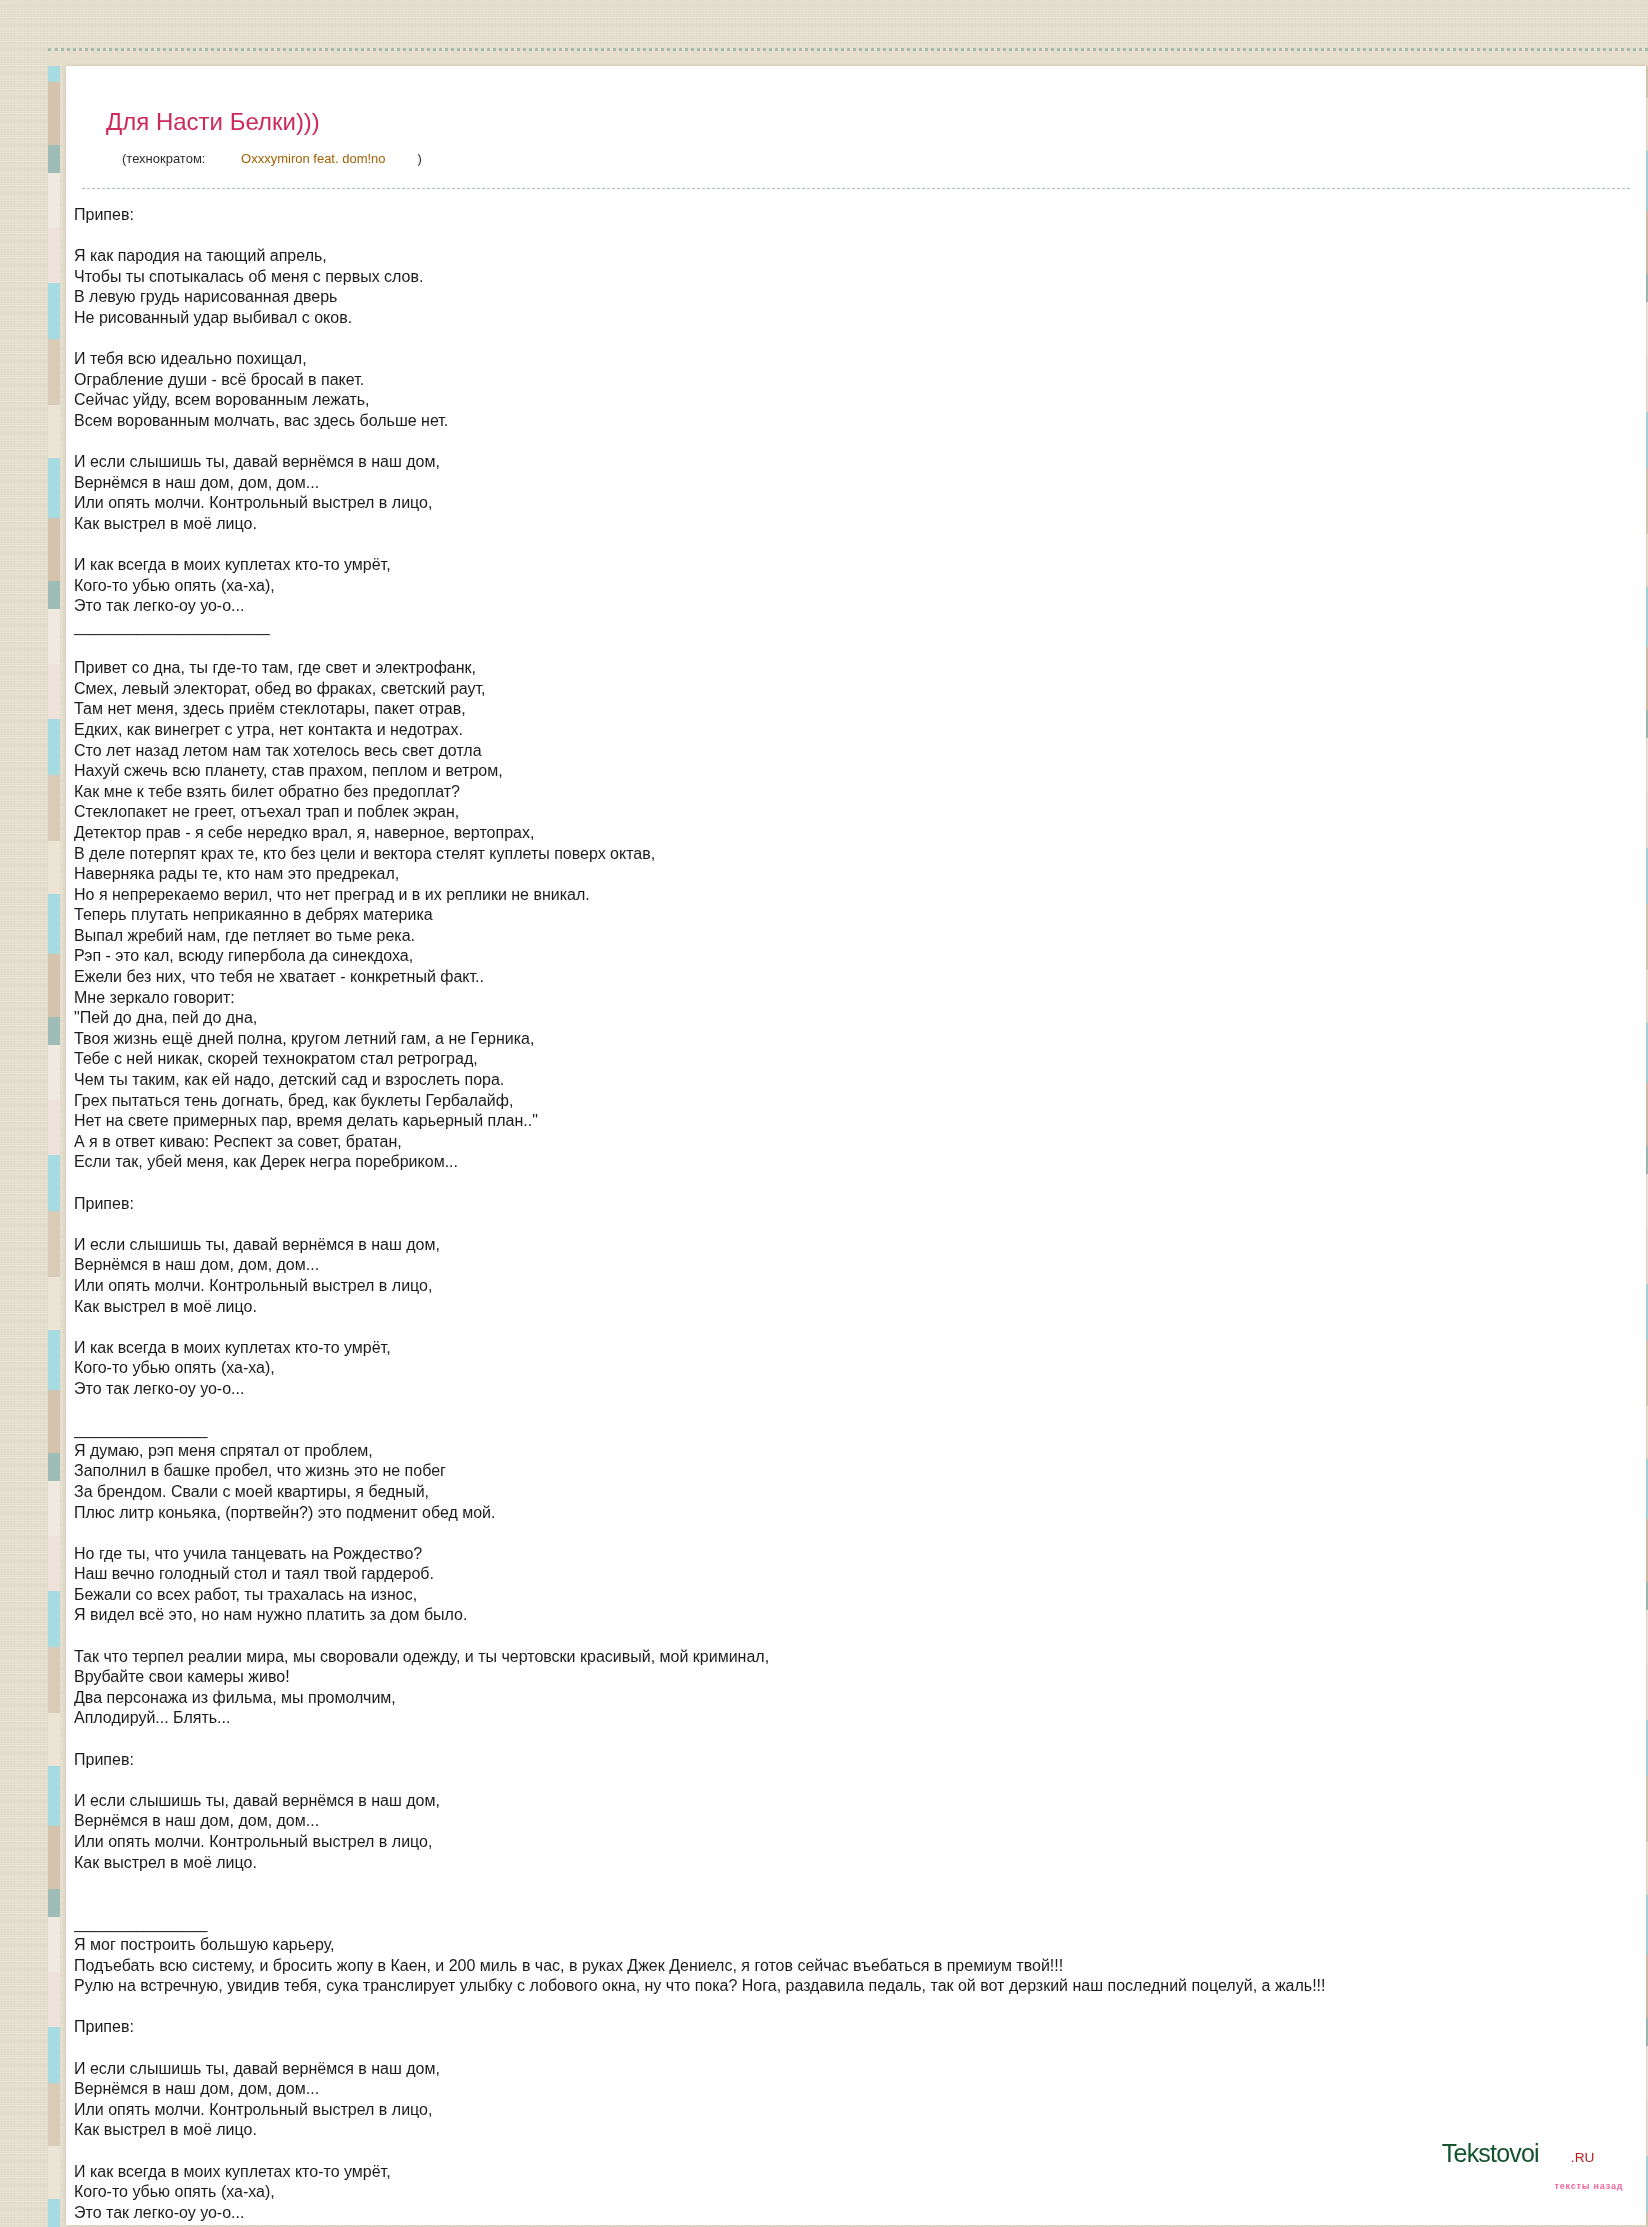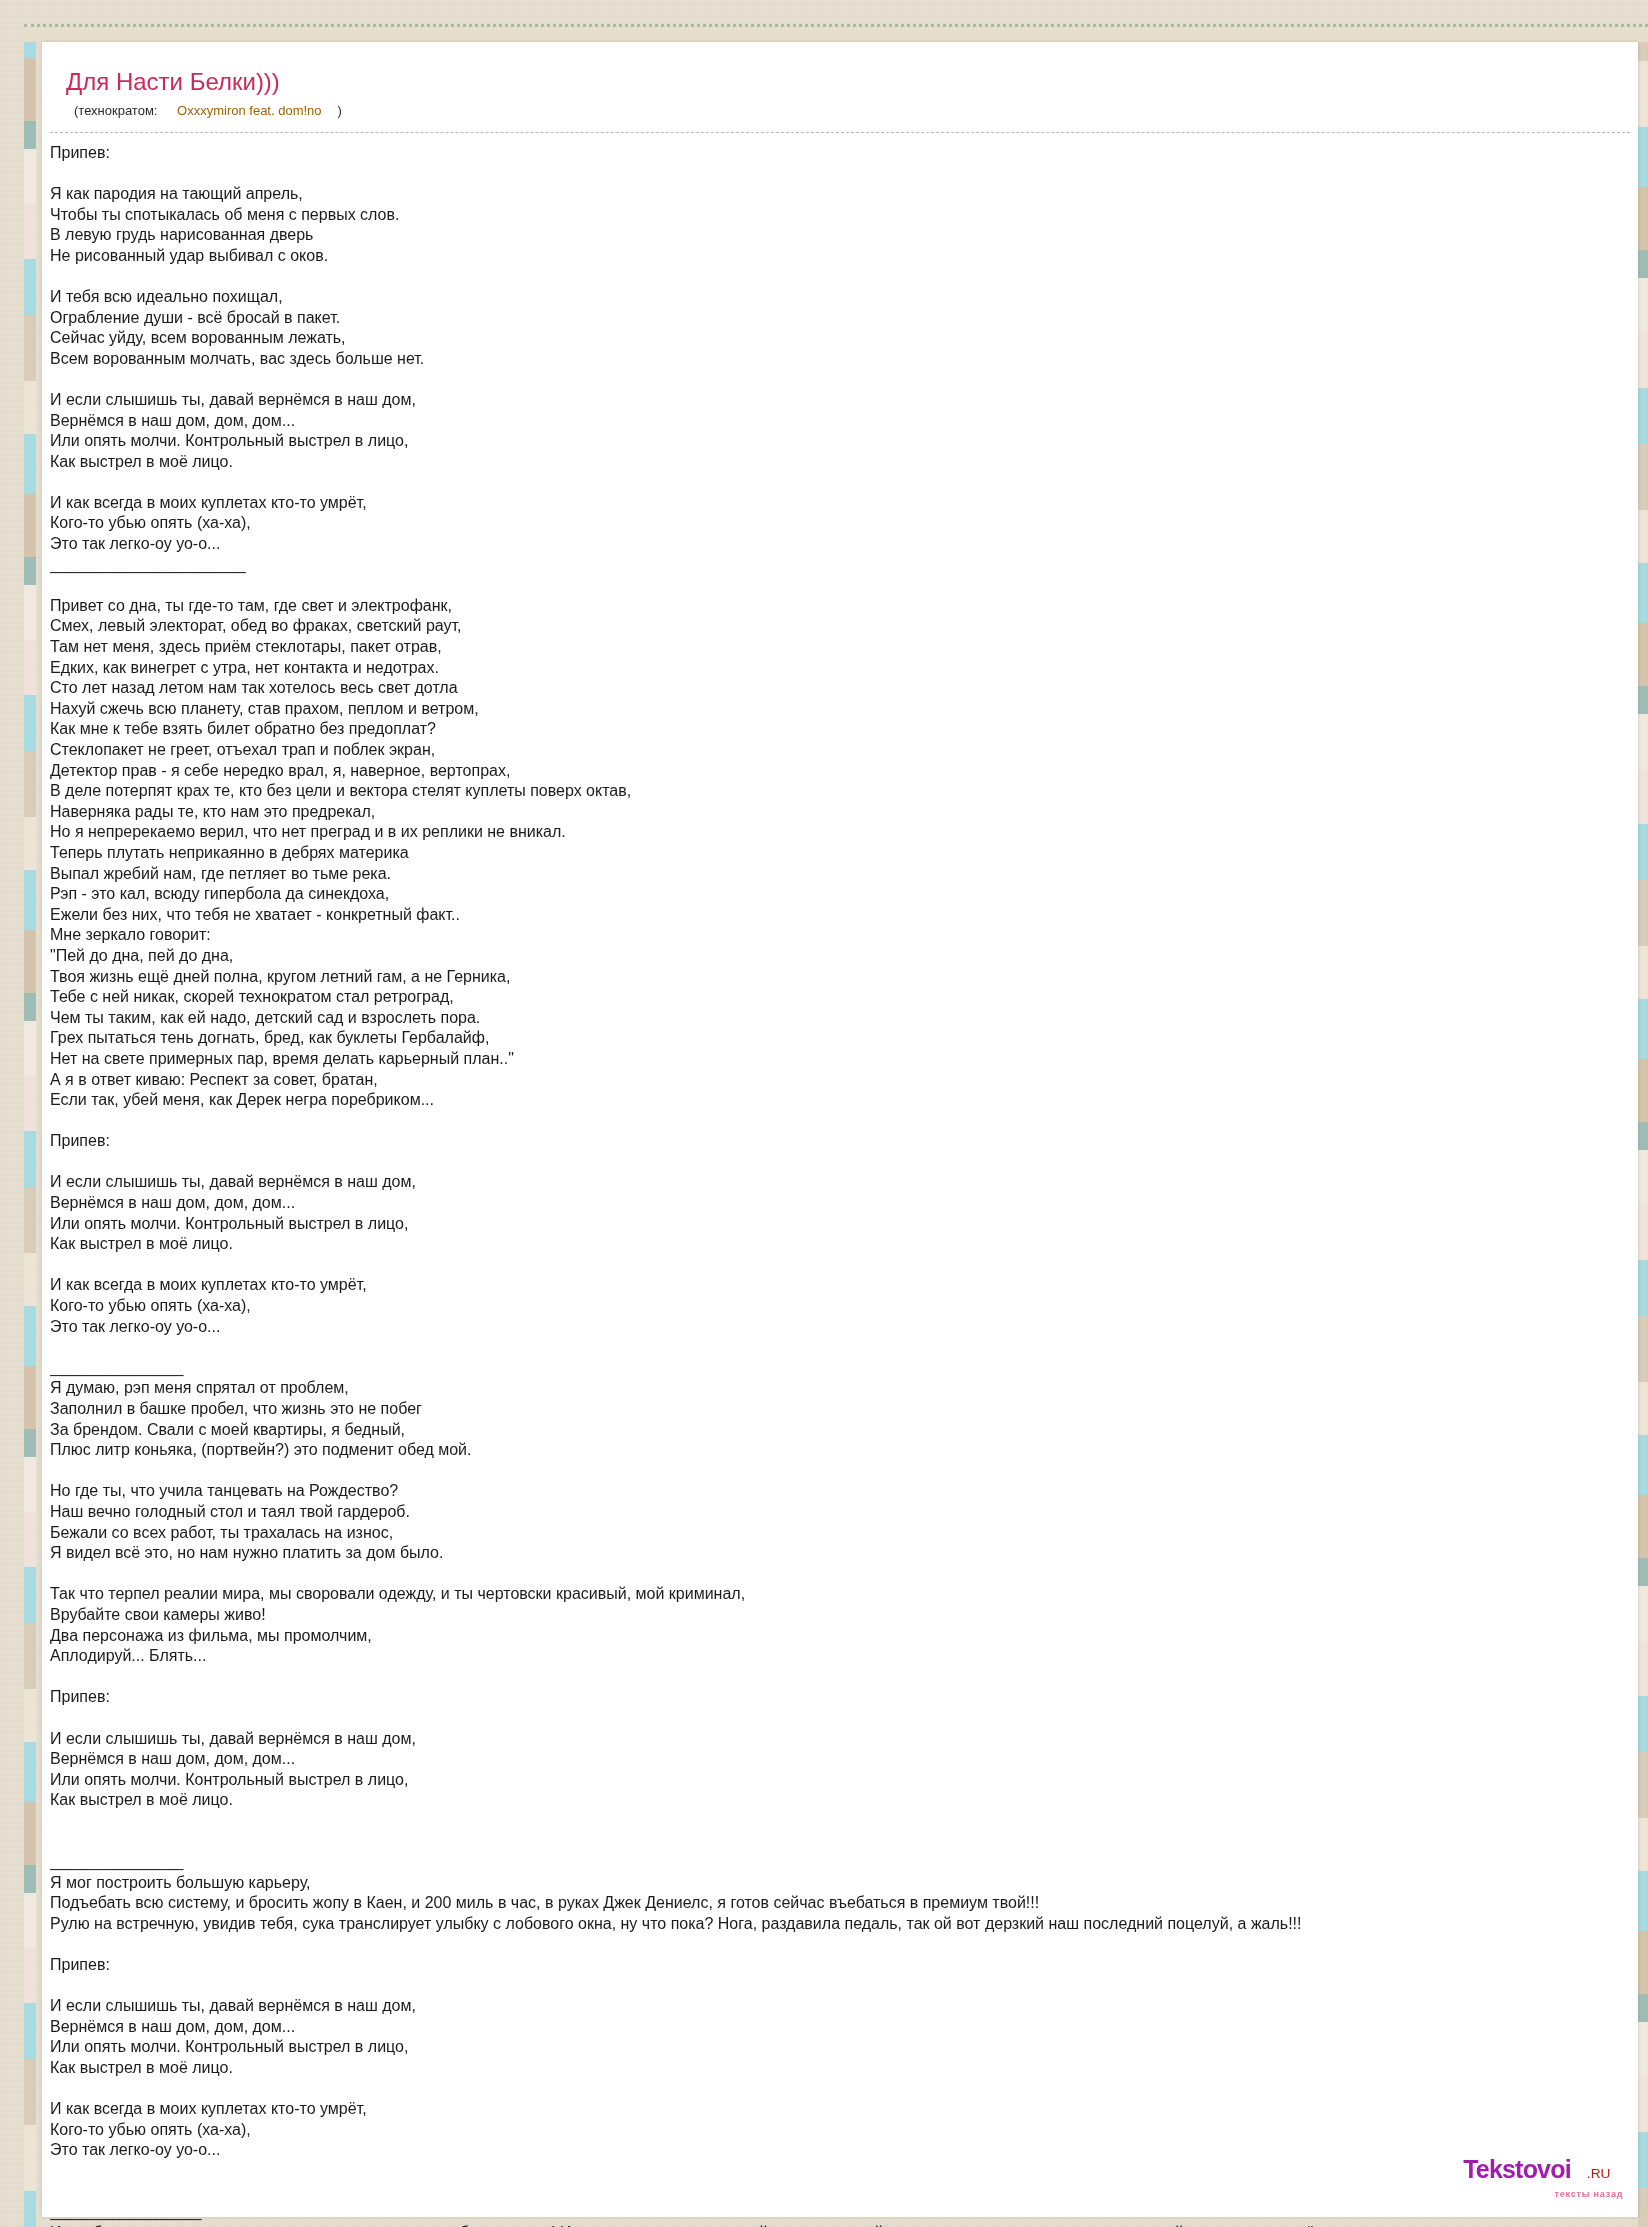--- a/index.html
+++ b/index.html
@@ -1,15 +1,15 @@
 <!DOCTYPE html>
 <html style="font-size:13px"><head>
 <meta charset="utf-8">
 <style>
-  * { margin:8px; padding:0; box-sizing:border-box; }
+  * { margin:16px; padding:0; box-sizing:border-box; }
   html,body { width:1649px; height:2227px; }
   body {
     position:relative;
     font-family:"Liberation Sans", sans-serif;
     background-color:#e8e1d1;
     background-image:
       repeating-linear-gradient(0deg, rgba(255,255,255,.05) 0 0.8px, rgba(0,0,0,.015) 0.8px 2.4px),
       repeating-linear-gradient(90deg, rgba(255,255,255,.04) 0 1.6px, rgba(0,0,0,.012) 1.6px 3.2px);
     overflow:hidden;
   }
@@ -59,21 +59,21 @@
     white-space:pre;
     overflow:hidden;
   }
 
   
   .logo {
     position:absolute; right:3.2px; bottom:1.6px;
     text-align:right; line-height:1; cursor:pointer;
   }
   .logo-main {
-    font-size:25px; font-weight:700; color:#a21caf; letter-spacing:-0.8px;
+    font-size:25px; font-weight:400; color:#14532d; letter-spacing:-0.8px;
   }
   .logo-domain {
     font-size:13.7px; font-weight:400; color:#b91c1c; letter-spacing:0;
   }
   .logo-tagline {
     font-size:9px; font-weight:700; color:#f0679c; letter-spacing:0.8px;
     margin-top:1.6px; margin-right:3.2px;
   }
 </style>
 </head>

